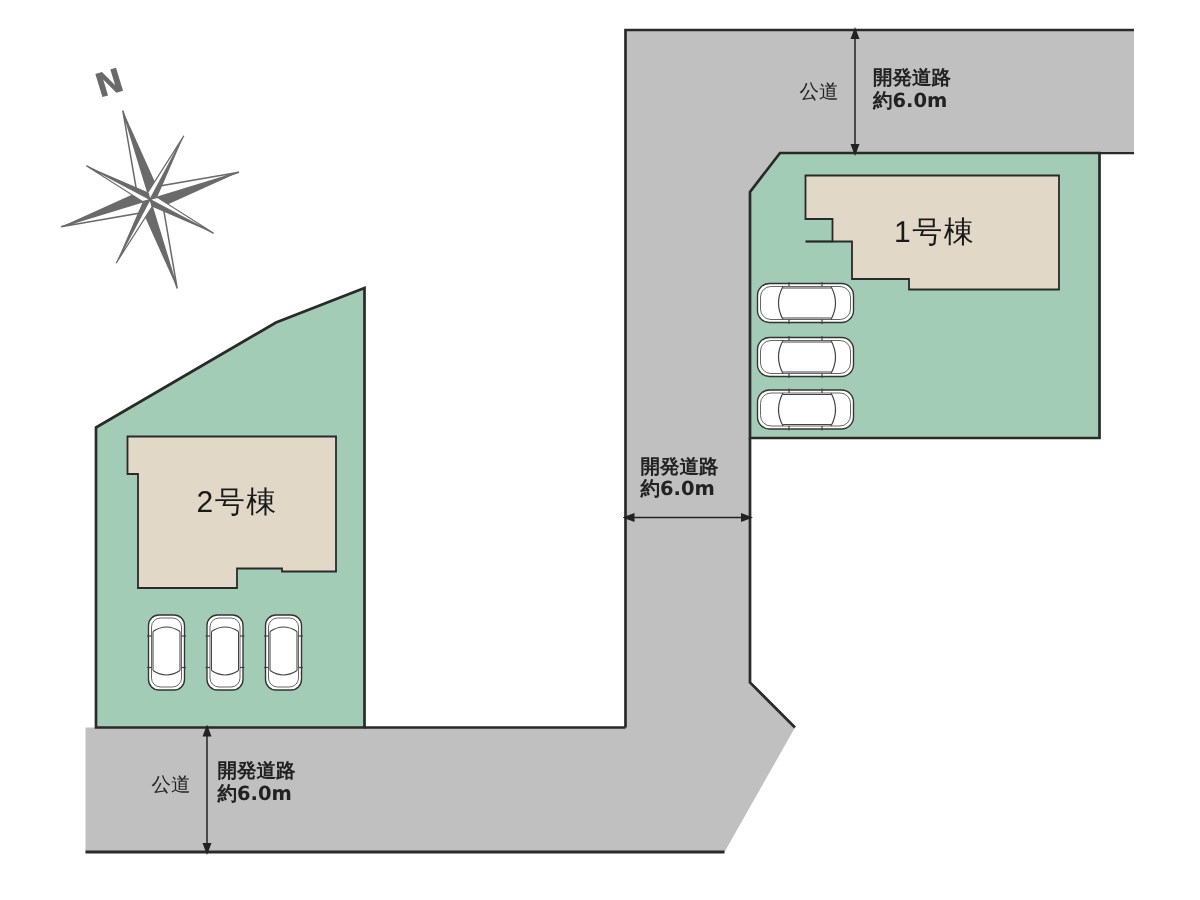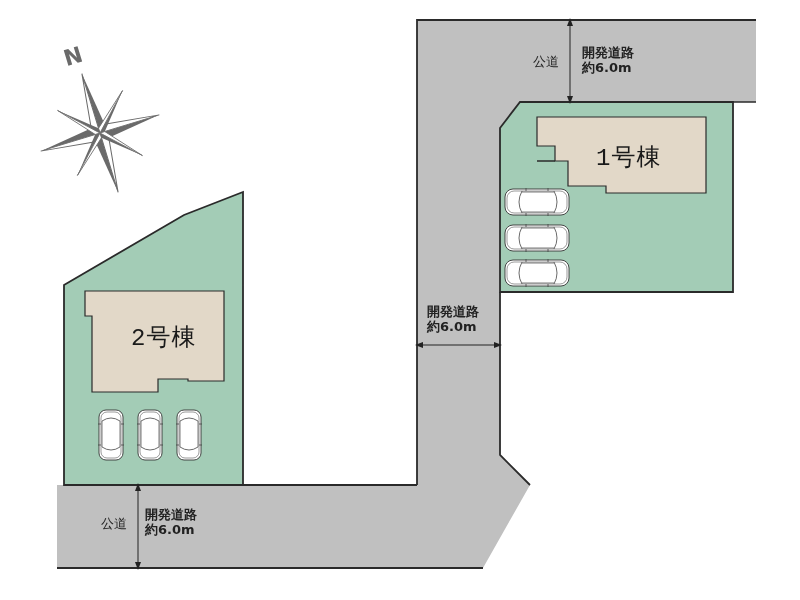--- a/index.html
+++ b/index.html
@@ -1,21 +1,21 @@
 <!DOCTYPE html>
 <html><head>
 <meta charset="utf-8">
 <style>
   html, body { margin: 0; padding: 0; background: #ffffff; }
   body { width: 800px; height: 600px; overflow: hidden; position: relative; font-family: "DejaVu Sans", sans-serif; }
   svg { position: absolute; left: 0; top: 0; }
   .label { position: absolute; color: #222; font-family: "DejaVu Sans", sans-serif; line-height: 1.15; white-space: nowrap; }
   .road-label { font-size: 13px; text-align: center; }
   .dev-label { font-size: 13px; text-align: left; font-weight: bold; }
-  .house-label { position: absolute; font-size: 24px; color: #1a1a1a; font-family: Liberation Mono, monospace; letter-spacing: 1px; }
+  .house-label { position: absolute; font-size: 20px; color: #1a1a1a; font-family: Liberation Sans, sans-serif; letter-spacing: 1px; }
 </style>
 </head>
 <body>
 
 <svg width="800" height="600" viewBox="0 0 800 600">
   <defs>
     <marker id="arr" markerWidth="8" markerHeight="8" refX="4" refY="4" orient="auto-start-reverse">
       <path d="M0,1 L8,4 L0,7 Z" fill="#222"></path>
     </marker>
     <g id="car-v">

